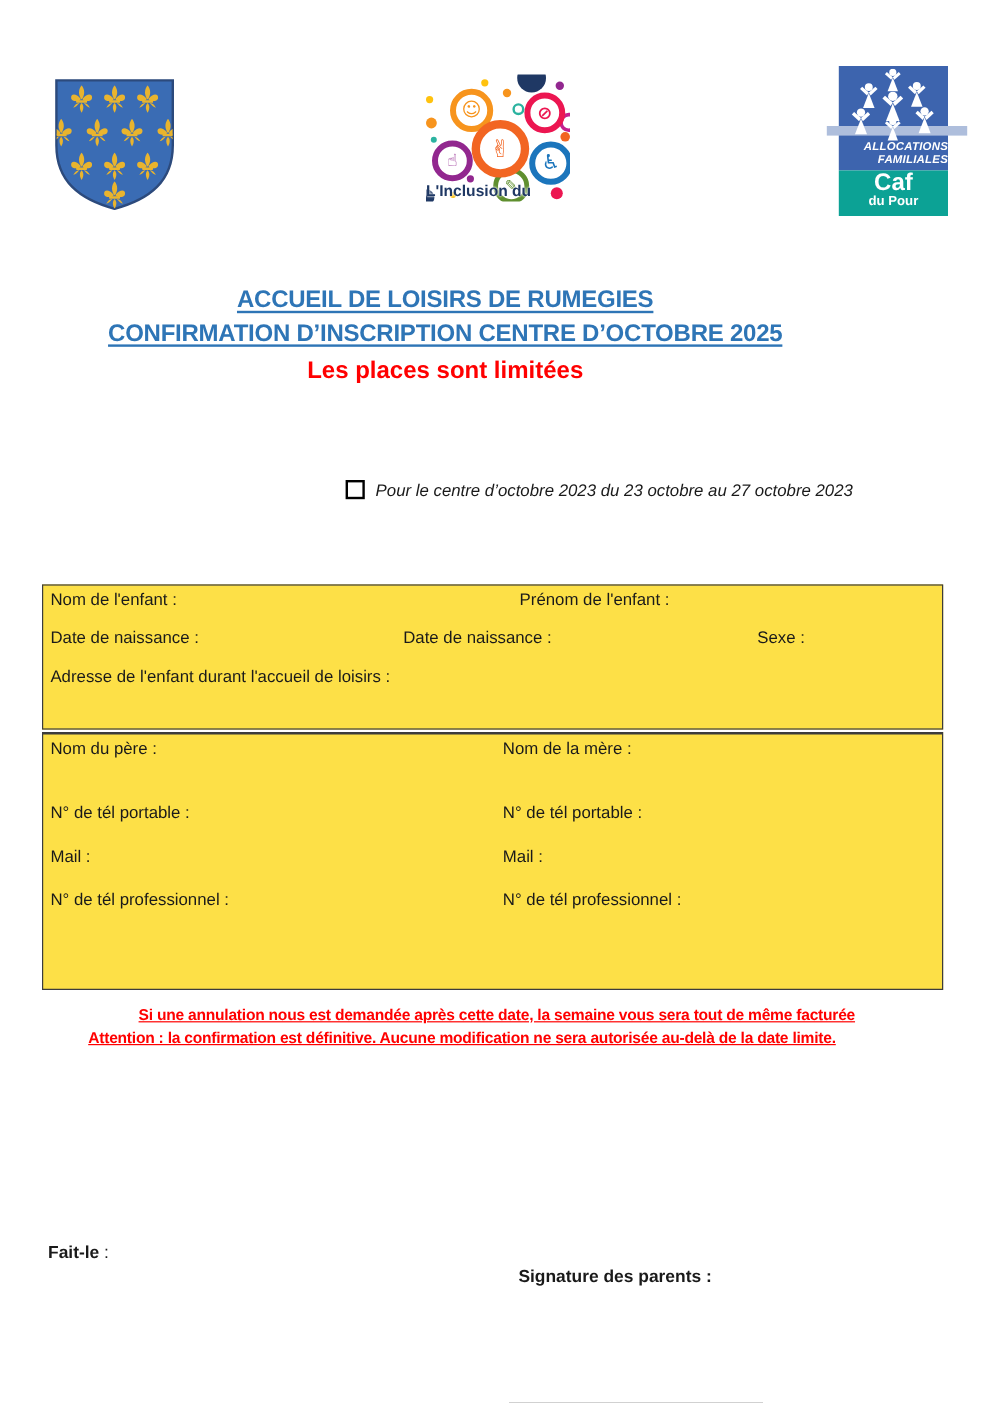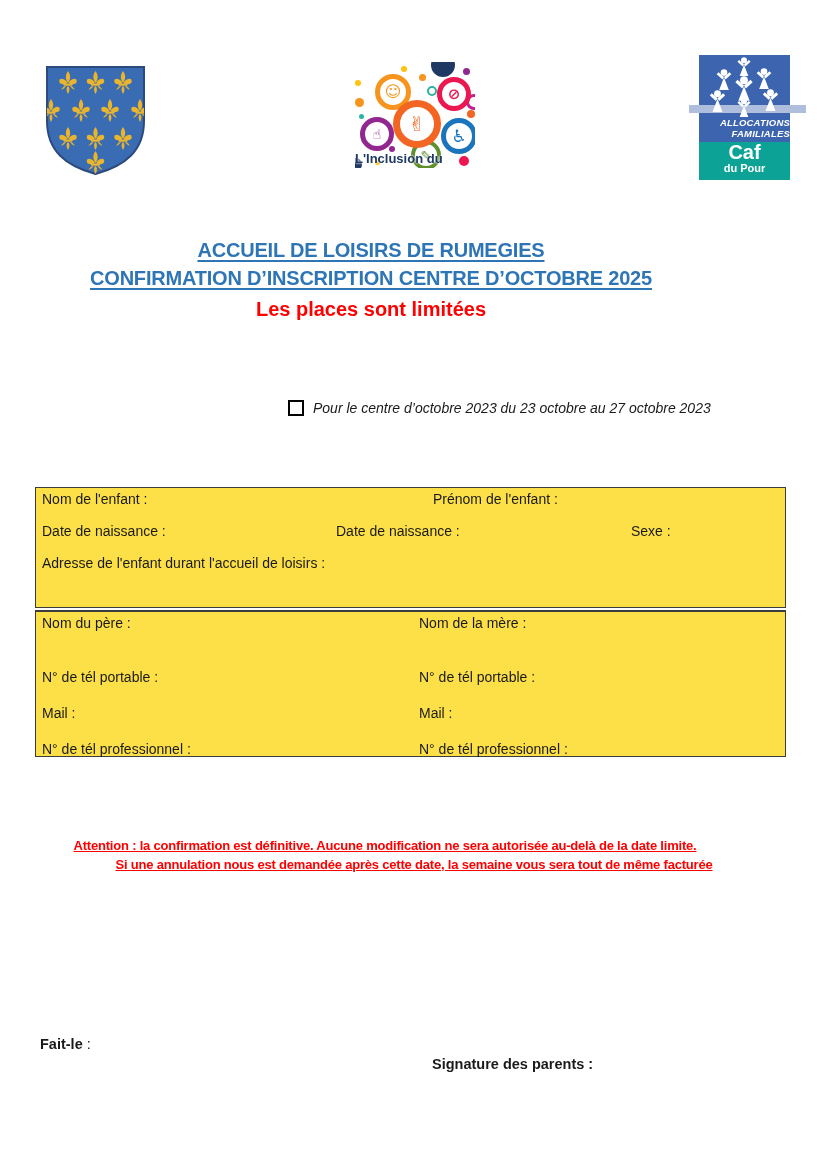--- a/index.html
+++ b/index.html
@@ -27,21 +27,21 @@
   .title-line{color:#2e75b6;font-weight:bold;font-size:20px;line-height:28px;letter-spacing:-0.2px;text-decoration:underline;text-decoration-thickness:2px;text-underline-offset:3px;}
   .subtitle{color:#f00;font-weight:bold;font-size:20px;margin-top:6px;}
   .note{position:absolute;left:90px;top:352px;font-style:italic;font-size:14px;}
   .option-row{position:absolute;left:288px;top:400px;display:flex;align-items:center;gap:9px;}
   .checkbox{width:12px;height:12px;border:2px solid #000;background:#fff;flex:0 0 auto;}
   .option-label{font-style:italic;font-size:14px;white-space:nowrap;}
   
   .form-box{position:absolute;left:35px;top:487px;width:751px;}
   .fbox{position:relative;border:1.6px solid #3c3c3c;box-sizing:border-box;background:#fde047;}
   .fbox1{height:121px;}
-  .fbox2{height:147px;margin-top:2px;border-top-width:2.2px;}
+  .fbox2{height:215px;margin-top:2px;border-top-width:2.2px;}
   .flabel{position:absolute;font-size:14px;white-space:nowrap;}
   
   .warning{position:absolute;left:35px;top:836px;width:700px;text-align:center;color:#f00;font-weight:bold;font-size:13px;line-height:19px;letter-spacing:-0.2px;}
   .warning .u{text-decoration:underline;}
   .warn2{padding-left:58px;}
   .decl{position:absolute;left:40px;top:914px;width:746px;font-size:14.5px;line-height:21px;}
   .decl-suffix{position:absolute;left:405px;top:0;}
   .footer-row{position:absolute;left:40px;top:1036px;width:746px;font-size:14.5px;}
   .sig-label{position:absolute;left:392px;top:0;font-weight:bold;margin-top:20px;}
   .b{font-weight:bold;}
@@ -193,22 +193,22 @@
       <span class="flabel" style="left:6px;top:57px;">N° de tél portable :</span>
       <span class="flabel" style="left:383px;top:57px;">N° de tél portable :</span>
       <span class="flabel" style="left:6px;top:93px;">Mail :</span>
       <span class="flabel" style="left:383px;top:93px;">Mail :</span>
       <span class="flabel" style="left:6px;top:129px;">N° de tél professionnel :</span>
       <span class="flabel" style="left:383px;top:129px;">N° de tél professionnel :</span>
     </div>
   </div>
 
   <div class="warning">
+    <div class="u warn2">Si une annulation nous est demandée après cette date, la semaine vous sera tout de même facturée</div>
     <div class="u">Attention : la confirmation est définitive. Aucune modification ne sera autorisée au-delà de la date limite.</div>
-    <div class="u warn2">Si une annulation nous est demandée après cette date, la semaine vous sera tout de même facturée</div>
   </div>
 
 
   <div class="footer-row">
     <span class="b">Fait-le</span><span> :</span>
     <span class="sig-label">Signature des parents :</span>
   </div>
 
 </div>
 

